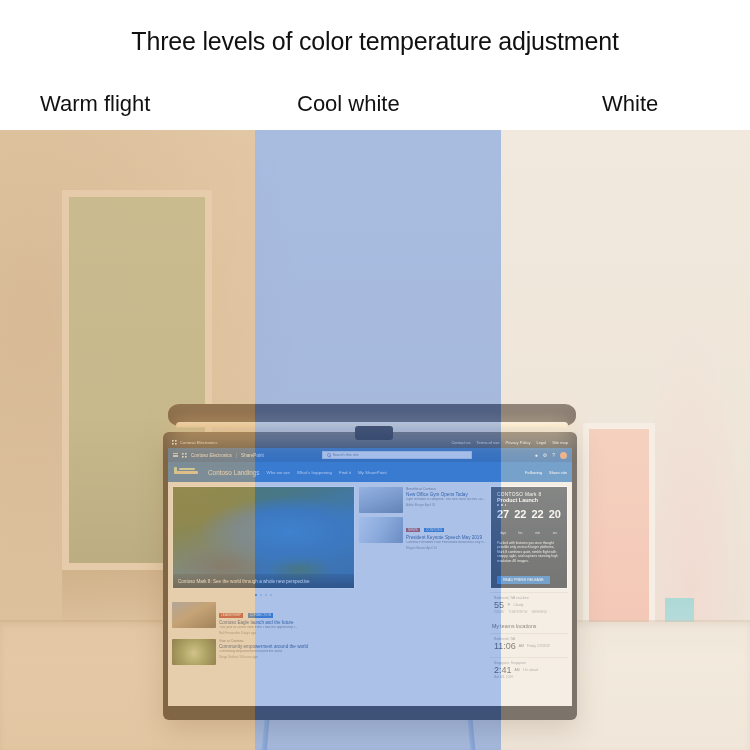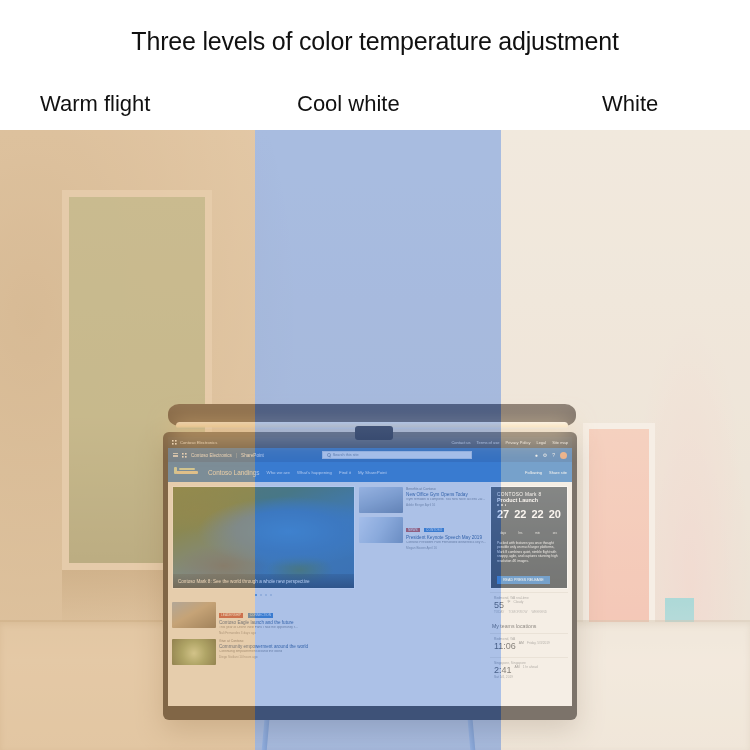--- a/index.html
+++ b/index.html
@@ -179,21 +179,21 @@
   .promo-dots i { width:1.8px; height:1.8px; border-radius:50%; background:rgba(255,255,255,.75); }
   .countdown { display:flex; gap:5px; margin-bottom:3px; }
   .cd { text-align:center; }
   .cd b { display:block; font-size:11px; font-weight:bold; line-height:1; }
   .cd span { font-size:2.8px; opacity:.85; }
   .promo-p { font-size:3.3px; line-height:1.35; opacity:.9; margin-bottom:4px; }
   .promo-btn { display:inline-block; background:#2374c4; color:#fff; font-size:3.6px; padding:2px 6px; }
 
   .widget { border-top:0.5px solid #e4e0d8; padding:3px 4px; }
   .w-kicker { font-size:3.3px; color:#8a8a8a; }
-  .w-row { display:flex; align-items:flex-start; gap:3px; }
+  .w-row { display:flex; align-items:center; gap:3px; }
   .w-big { font-size:9px; color:#3b3b3b; }
   .w-sup { font-size:3.4px; color:#6a6a6a; }
   .w-sub { font-size:3.2px; color:#8a8a8a; }
   .w-head { font-size:5.2px; color:#4a4a4a; margin:3px 0 1px 2px; }
   .w-links { display:flex; gap:4px; font-size:3.1px; color:#9a9a9a; }
 
   
   .stand-leg { position:absolute; width:5px; height:58px; background:linear-gradient(90deg,#c9d3de,#aab7c6); border-radius:2px; }
   .stand-l { left:262px; top:588px; transform:skewX(-5deg); }
   .stand-r { left:470px; top:588px; transform:skewX(5deg); }

